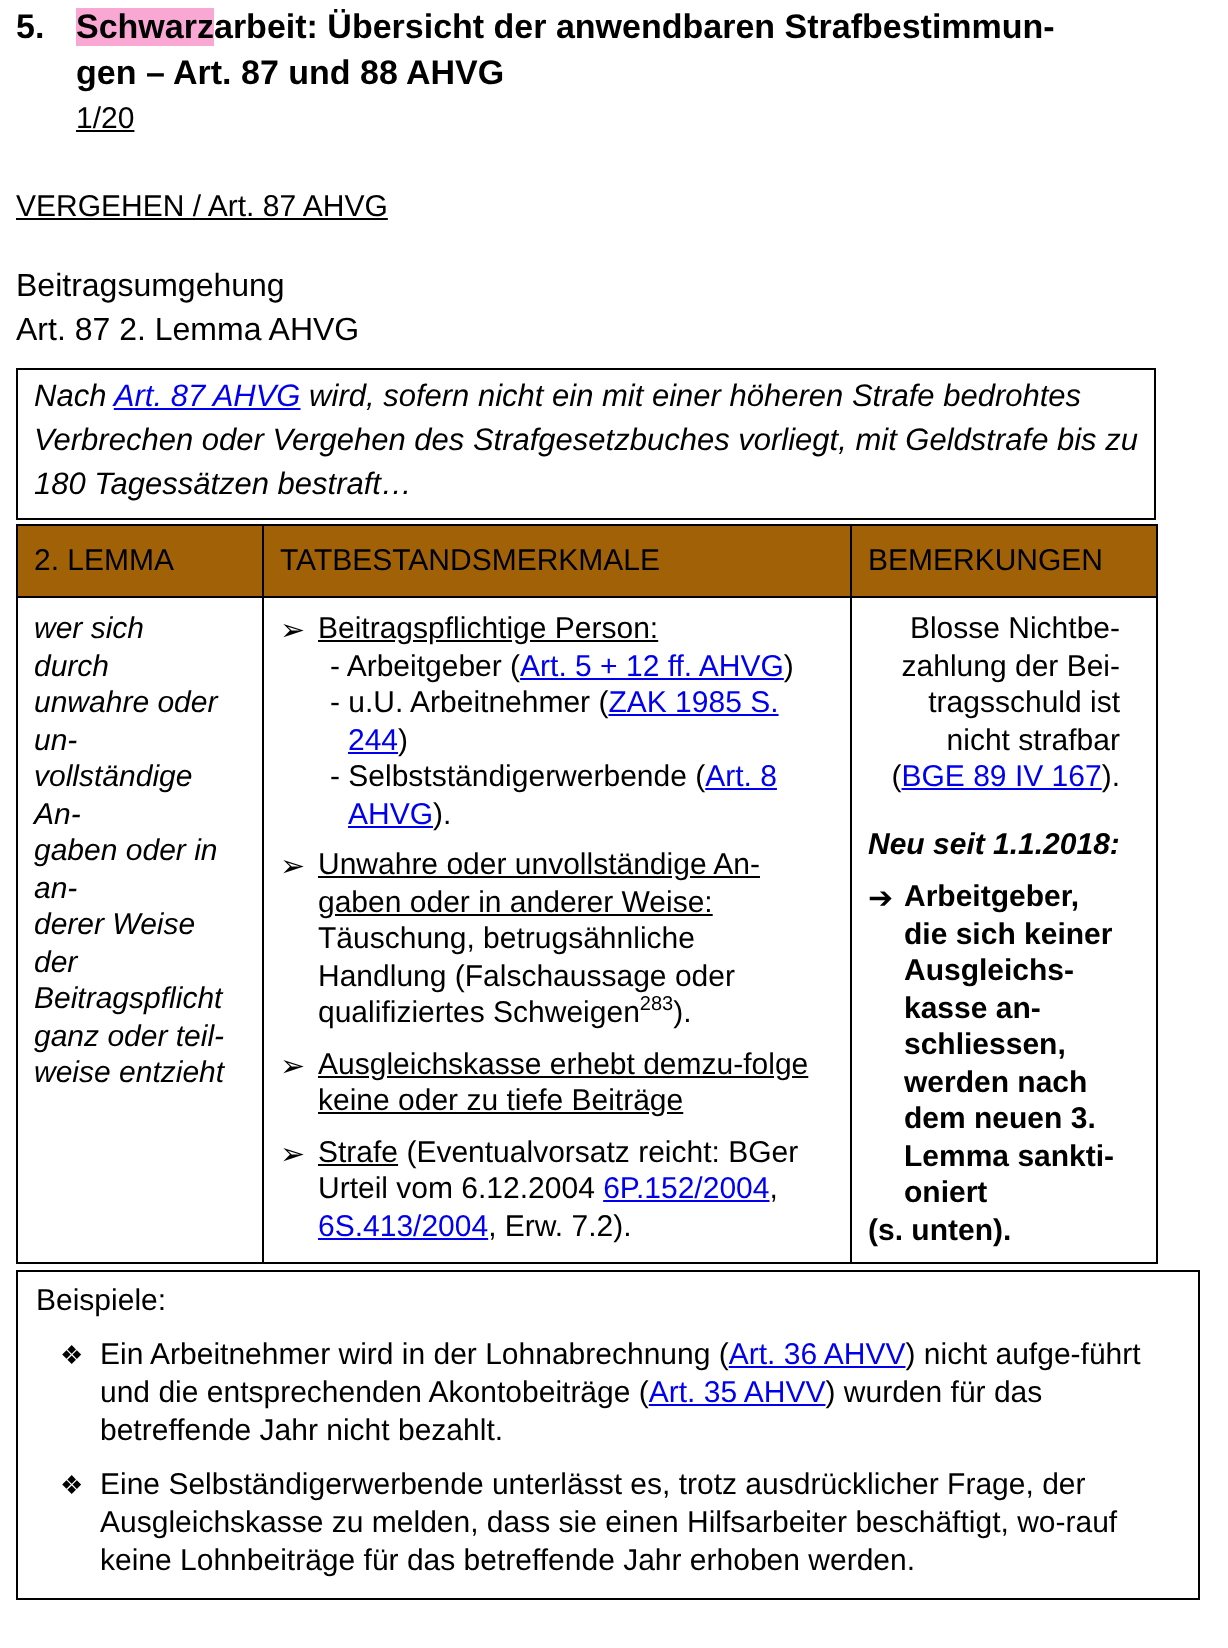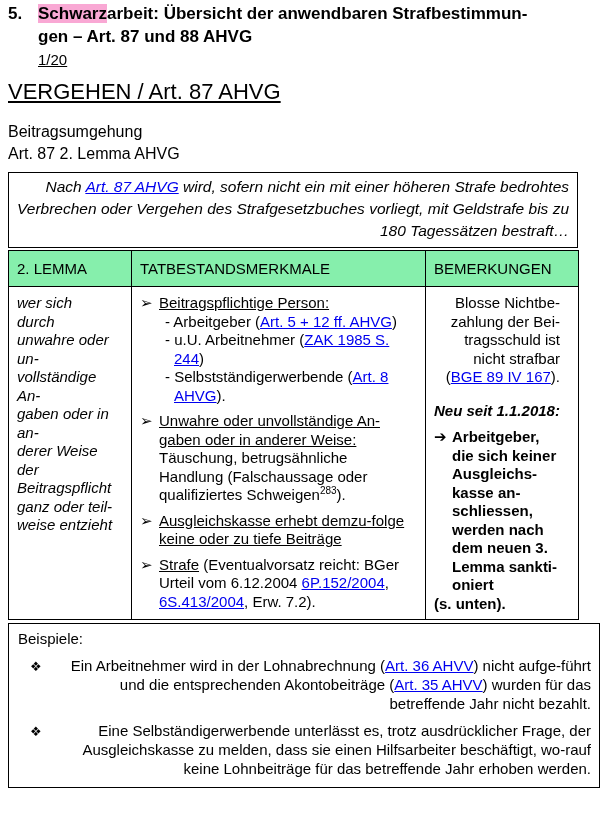--- a/index.html
+++ b/index.html
@@ -9,34 +9,34 @@
     font-family:"Liberation Sans",sans-serif;font-size:15px;
   }
   .page{box-sizing:border-box;width:614px;padding:2px 8px 0 8px;}
 
   
   .title-row{display:flex;font-weight:bold;font-size:17px;line-height:23px;}
   .title-num{width:30px;flex:none;}
   .hl{background:#f9a8d4;}
   .page-counter{margin-left:30px;font-size:15px;line-height:23px;text-decoration:underline;display:inline-block;}
 
-  .section-heading{margin-top:10px;font-size:22px;line-height:22px;text-decoration:underline;}
+  .section-heading{margin-top:22px;font-size:15px;line-height:22px;text-decoration:underline;}
   .subheading{margin-top:18px;font-size:16px;line-height:22px;}
 
   
   .quote-box{
     margin-top:7px;border:1.5px solid #000;box-sizing:border-box;width:570px;
-    padding:3px 8px 5px 8px;font-style:italic;font-size:15.5px;line-height:22px;text-align:right;
+    padding:3px 8px 5px 8px;font-style:italic;font-size:15.5px;line-height:22px;
   }
 
   
   table.law{border-collapse:collapse;table-layout:fixed;width:570px;margin-top:2px;}
   table.law th,table.law td{border:1.5px solid #000;vertical-align:top;text-align:left;}
   table.law th{
-    background:#86efac;font-weight:normal;font-size:15px;
+    background:#a16207;font-weight:normal;font-size:15px;
     padding:9px 4px 9px 8px;
     margin-left:48px;
   }
   table.law td{font-size:15px;line-height:18.5px;padding:7px 18px 6px 8px;}
   .lemma-cell{font-style:italic;}
 
   .m-item{display:flex;margin-bottom:7px;}
   .m-item:last-child{margin-bottom:0;}
   .m-bullet{width:19px;flex:none;font-family:"DejaVu Sans",sans-serif;}
   .m-body{flex:1;min-width:0;}
@@ -53,21 +53,21 @@
   .arrow-suffix{font-weight:bold;}
   .bem-para{margin-bottom:0;text-align:right;}
 
   
   .examples-box{
     border:1.5px solid #000;box-sizing:border-box;width:592px;margin-top:3px;
     padding:5px 8px 9px 9px;font-size:15px;line-height:19px;
   }
   .ex-item{display:flex;margin-top:8px;}
   .ex-bullet{margin-left:12px;width:20px;flex:none;font-family:"DejaVu Sans",sans-serif;font-size:13px;padding-top:1px;}
-  .ex-body{flex:1;min-width:0;text-align:right;}
+  .ex-body{flex:1;min-width:0;}
 </style>
 </head>
 <body>
 
 <div class="page">
 
   <div class="title-row">
     <div class="title-num">5.</div>
     <div class="title-text">
       <div><span class="hl">Schwarz</span><span>arbeit: Übersicht der anwendbaren Strafbestimmun-</span></div>

